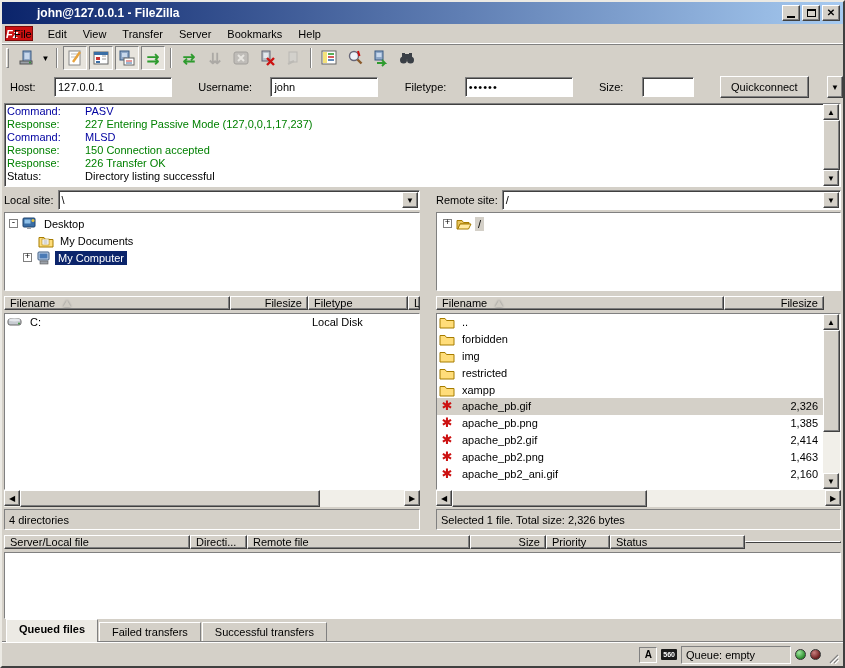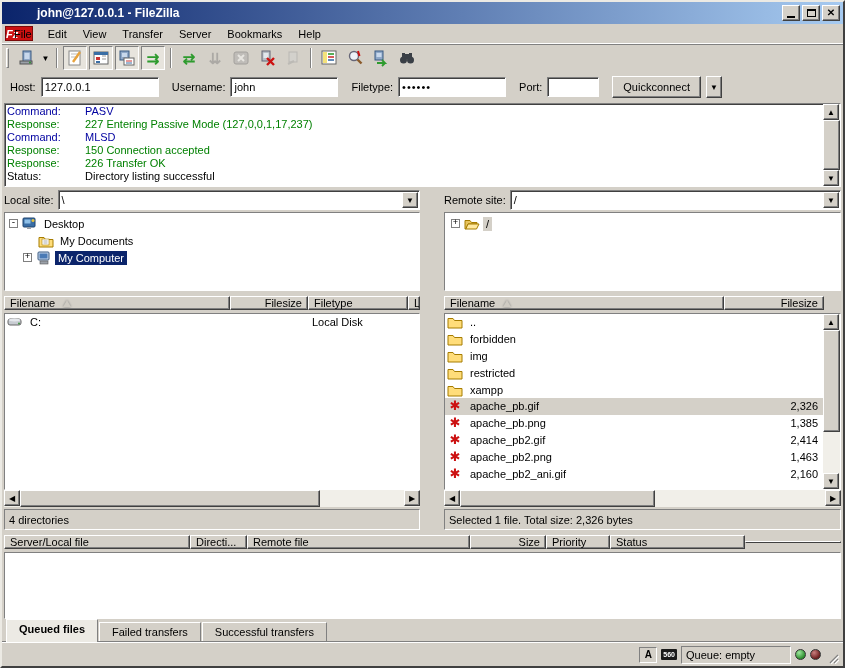--- a/index.html
+++ b/index.html
@@ -29,21 +29,21 @@
   .toolbar { height:28px; display:flex; align-items:center; padding-left:4px; flex:0 0 auto; }
   .tb-grip { width:3px; height:20px; border:1px solid #fff; border-right-color:#808080; border-bottom-color:#808080; margin-right:4px; }
   .tb-btn { width:24px; height:24px; display:flex; align-items:center; justify-content:center; margin:0 1px; }
   .tb-btn.pressed { border:1px solid #808080; border-right-color:#fff; border-bottom-color:#fff; background:#E7E4DD; }
   .tb-btn.disabled { opacity:.45; filter:grayscale(1); }
   .tb-drop { width:13px; height:24px; display:flex; align-items:center; justify-content:center; font-size:8px; }
   .tb-sep { width:2px; height:20px; border-left:1px solid #808080; border-right:1px solid #fff; margin:0 4px; }
   .uarr { font-size:15px; font-weight:bold; line-height:1; }
 
   
-  .qcbar { height:30px; display:flex; align-items:center; padding-left:8px; gap:5px; flex:0 0 auto; }
+  .qcbar { height:30px; display:flex; align-items:center; padding-left:8px; gap:5px; flex:0 0 auto;justify-content:space-between; }
   .qc-label { margin-left:8px; }
   .qc-input { height:20px; background:#fff; font-family:"Liberation Sans",sans-serif; font-size:11px; padding:2px 3px; outline:none; }
   .qc-btn { height:22px; padding:2px 10px; background:#D4D0C8; font-family:"Liberation Sans",sans-serif; font-size:11px; }
   .qc-drop { width:16px; height:22px; display:flex; align-items:center; justify-content:center; font-size:8px; background:#D4D0C8; }
 
   
   .log-wrap { margin:1px 2px; height:84px; background:#fff; display:flex; flex:0 0 auto; }
   .log-body { flex:1; padding:1px 2px; overflow:hidden; }
   .log-line { display:flex; height:13px; line-height:13px; white-space:nowrap; }
   .log-label { width:78px; flex:0 0 auto; }
@@ -55,21 +55,21 @@
   .vscroll { width:17px; flex:0 0 auto; background:#F1EFE9; display:flex; flex-direction:column; }
   .hscroll { height:17px; flex:0 0 auto; background:#F1EFE9; display:flex; }
   .sb-btn { width:16px; height:16px; background:#D4D0C8; display:flex; align-items:center; justify-content:center; font-size:8px; color:#000; flex:0 0 auto; }
   .sb-thumb { background:#D4D0C8; }
   .sb-track { flex:1; }
 
   
   .panes { flex:1; display:flex; min-height:0; padding:0 2px; gap:16px; }
   .pane { display:flex; flex-direction:column; min-width:0; }
   .pane-left { width:416px; flex:0 0 auto; }
-  .pane-right { flex:1;margin-left:8px; }
+  .pane-right { flex:1; }
 
   .site-row { height:24px; display:flex; align-items:center; gap:4px; flex:0 0 auto; }
   .combo { flex:1; height:20px; background:#fff; display:flex; align-items:center; }
   .combo-text { flex:1; padding:0 3px; }
   .combo-btn { width:16px; height:16px; margin:1px; background:#D4D0C8; display:flex; align-items:center; justify-content:center; font-size:8px; }
 
   .treebox { height:79px; background:#fff; margin-bottom:2px; overflow:hidden; flex:0 0 auto; padding:2px 0; }
   .tree-row { display:flex; align-items:center; height:17px; white-space:nowrap; }
   .expander { width:9px; height:9px; background:#fff; border:1px solid #808080; font-size:9px; line-height:7px; text-align:center; margin-right:4px; flex:0 0 auto; font-family:"Liberation Mono",monospace; }
   .tree-label { padding:1px 3px; }
@@ -244,21 +244,21 @@
     </div>
   </div>
 
   <div class="qcbar">
     <span>Host:</span>
     <input class="qc-input sunken" style="width: 118px;" value="127.0.0.1">
     <span class="qc-label">Username:</span>
     <input class="qc-input sunken" style="width: 108px;" value="john">
     <span class="qc-label">Filetype:</span>
     <input class="qc-input sunken" style="width: 108px; letter-spacing: 1px;" value="••••••">
-    <span class="qc-label">Port:</span>
+    <span class="qc-label">Size:</span>
     <input class="qc-input sunken" style="width: 52px;" value="">
     <button class="qc-btn raised" style="margin-left:8px">Quickconnect</button>
     <div class="qc-drop raised">
         <span>▼</span>
       </div>
   </div>
 
   <div class="log-wrap sunken">
     <div class="log-body">
       <div class="log-line c-command">

